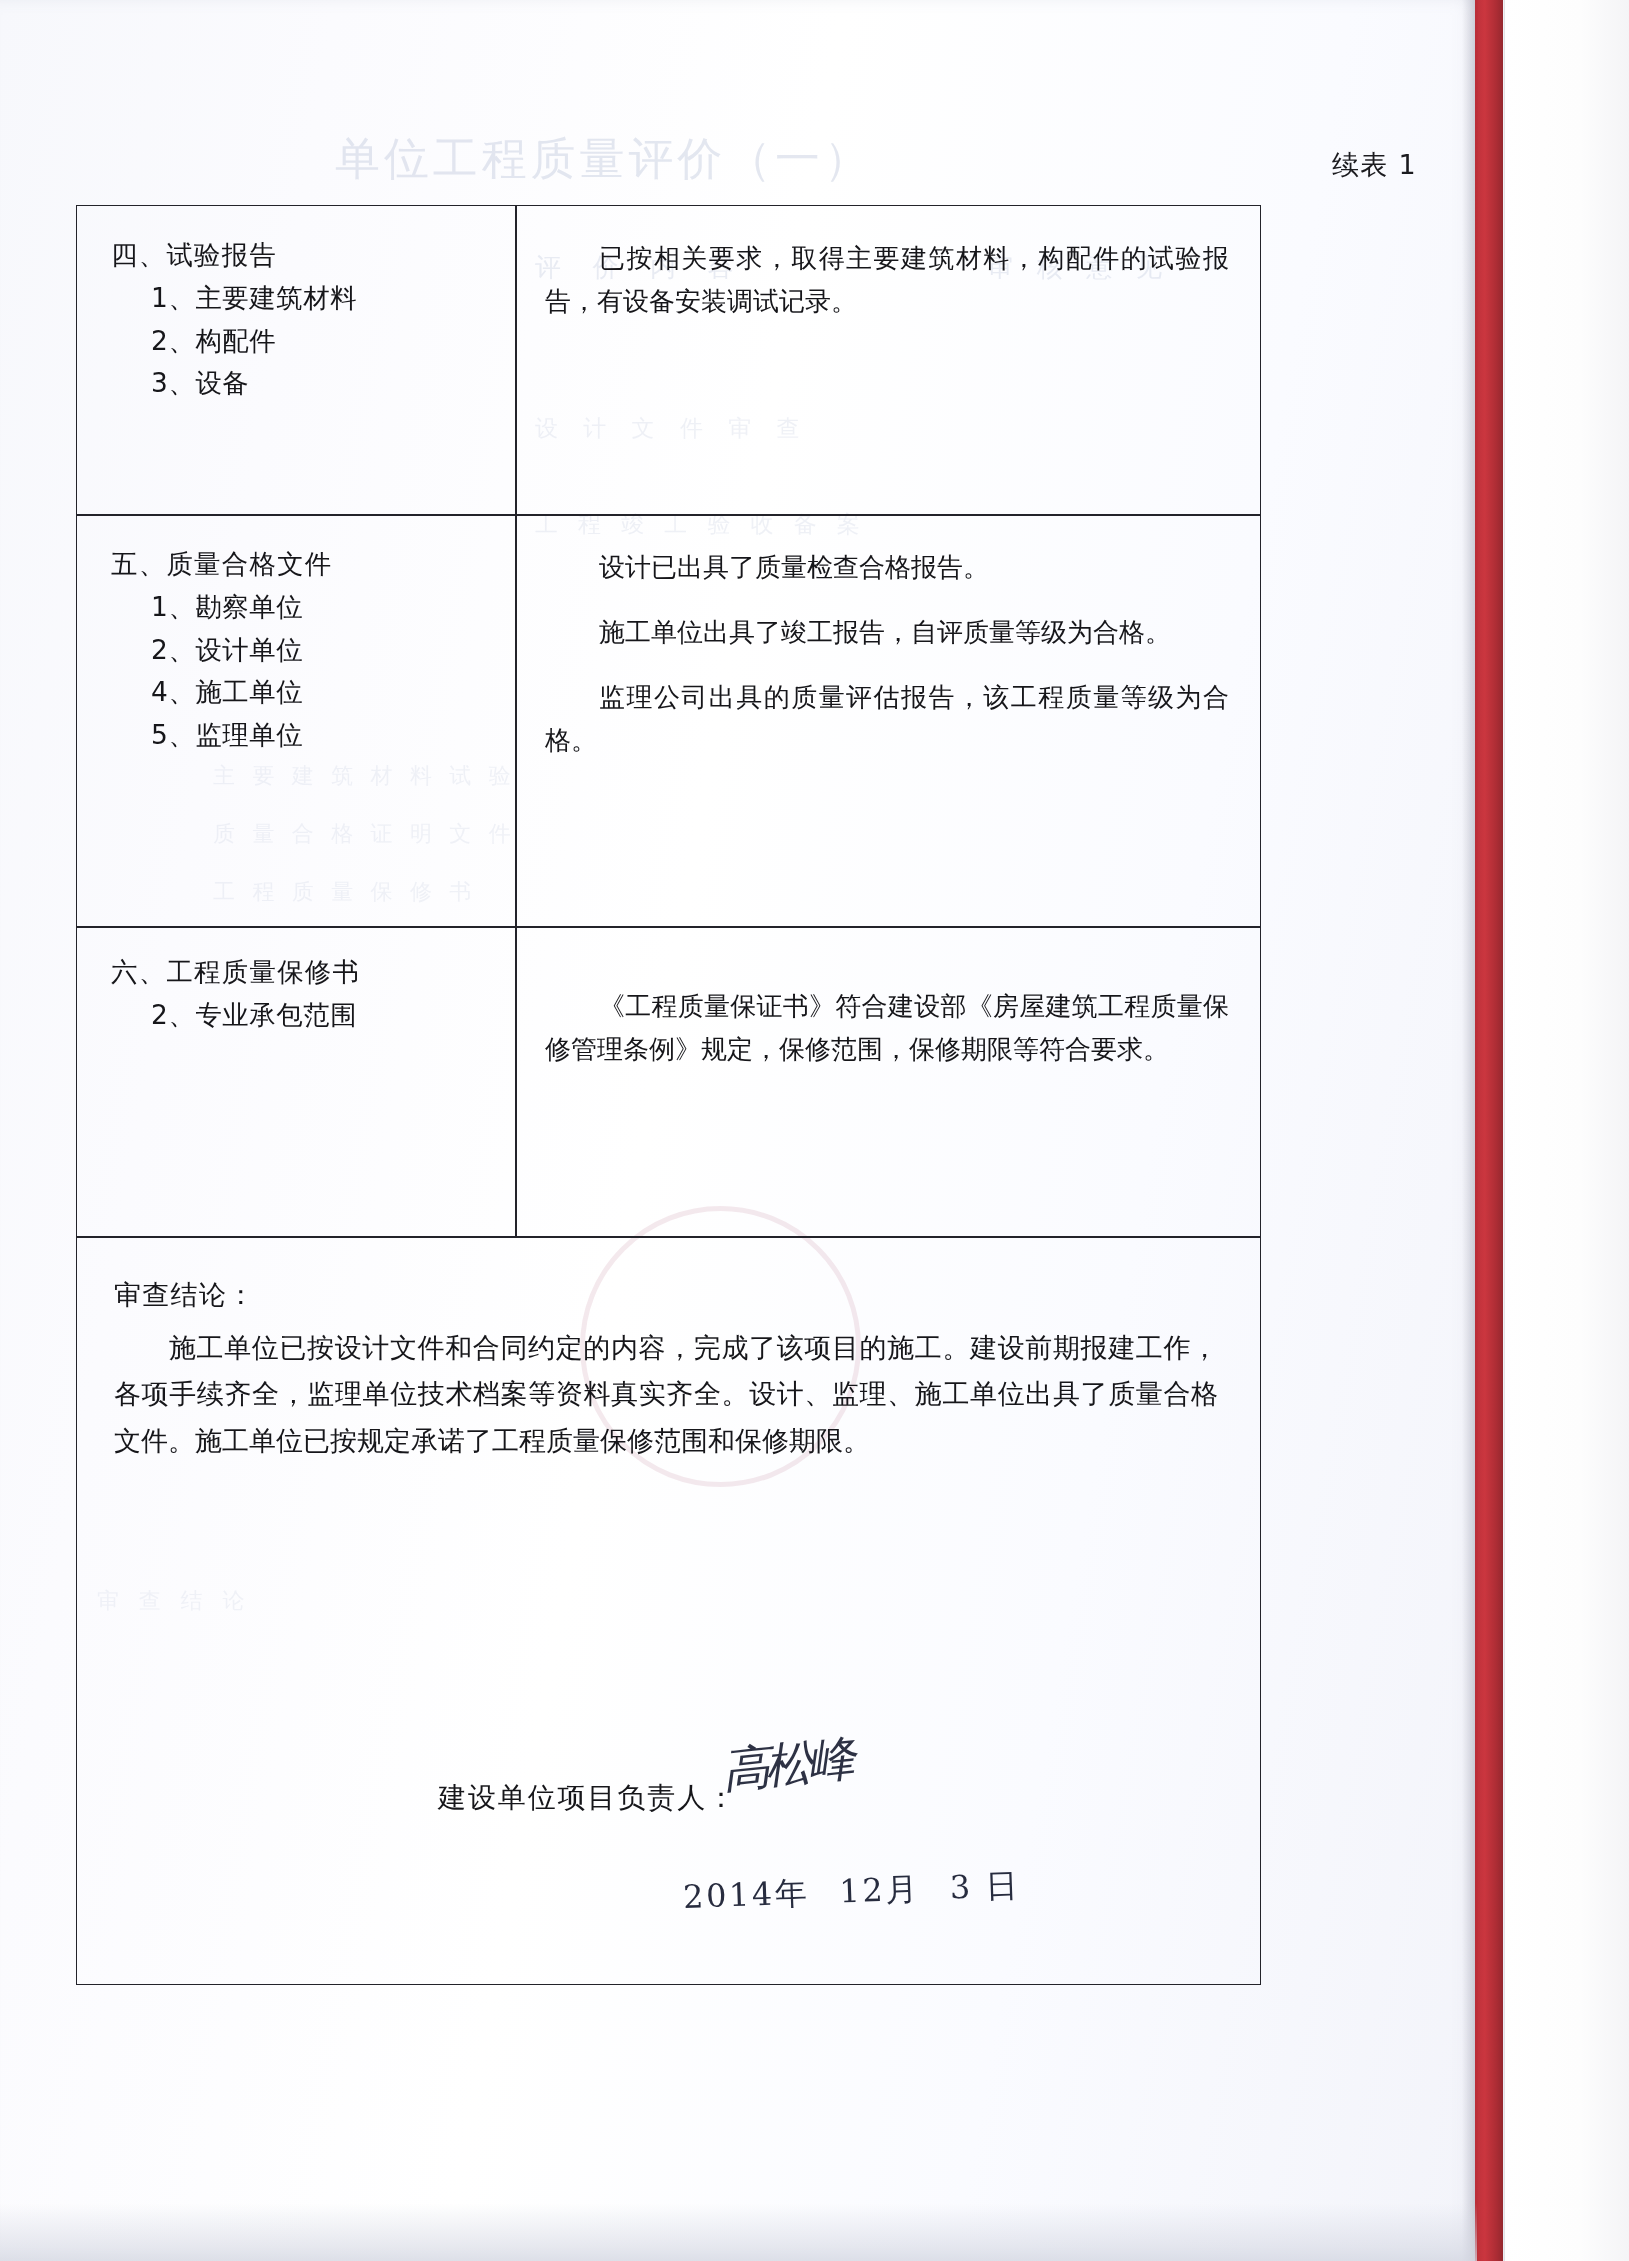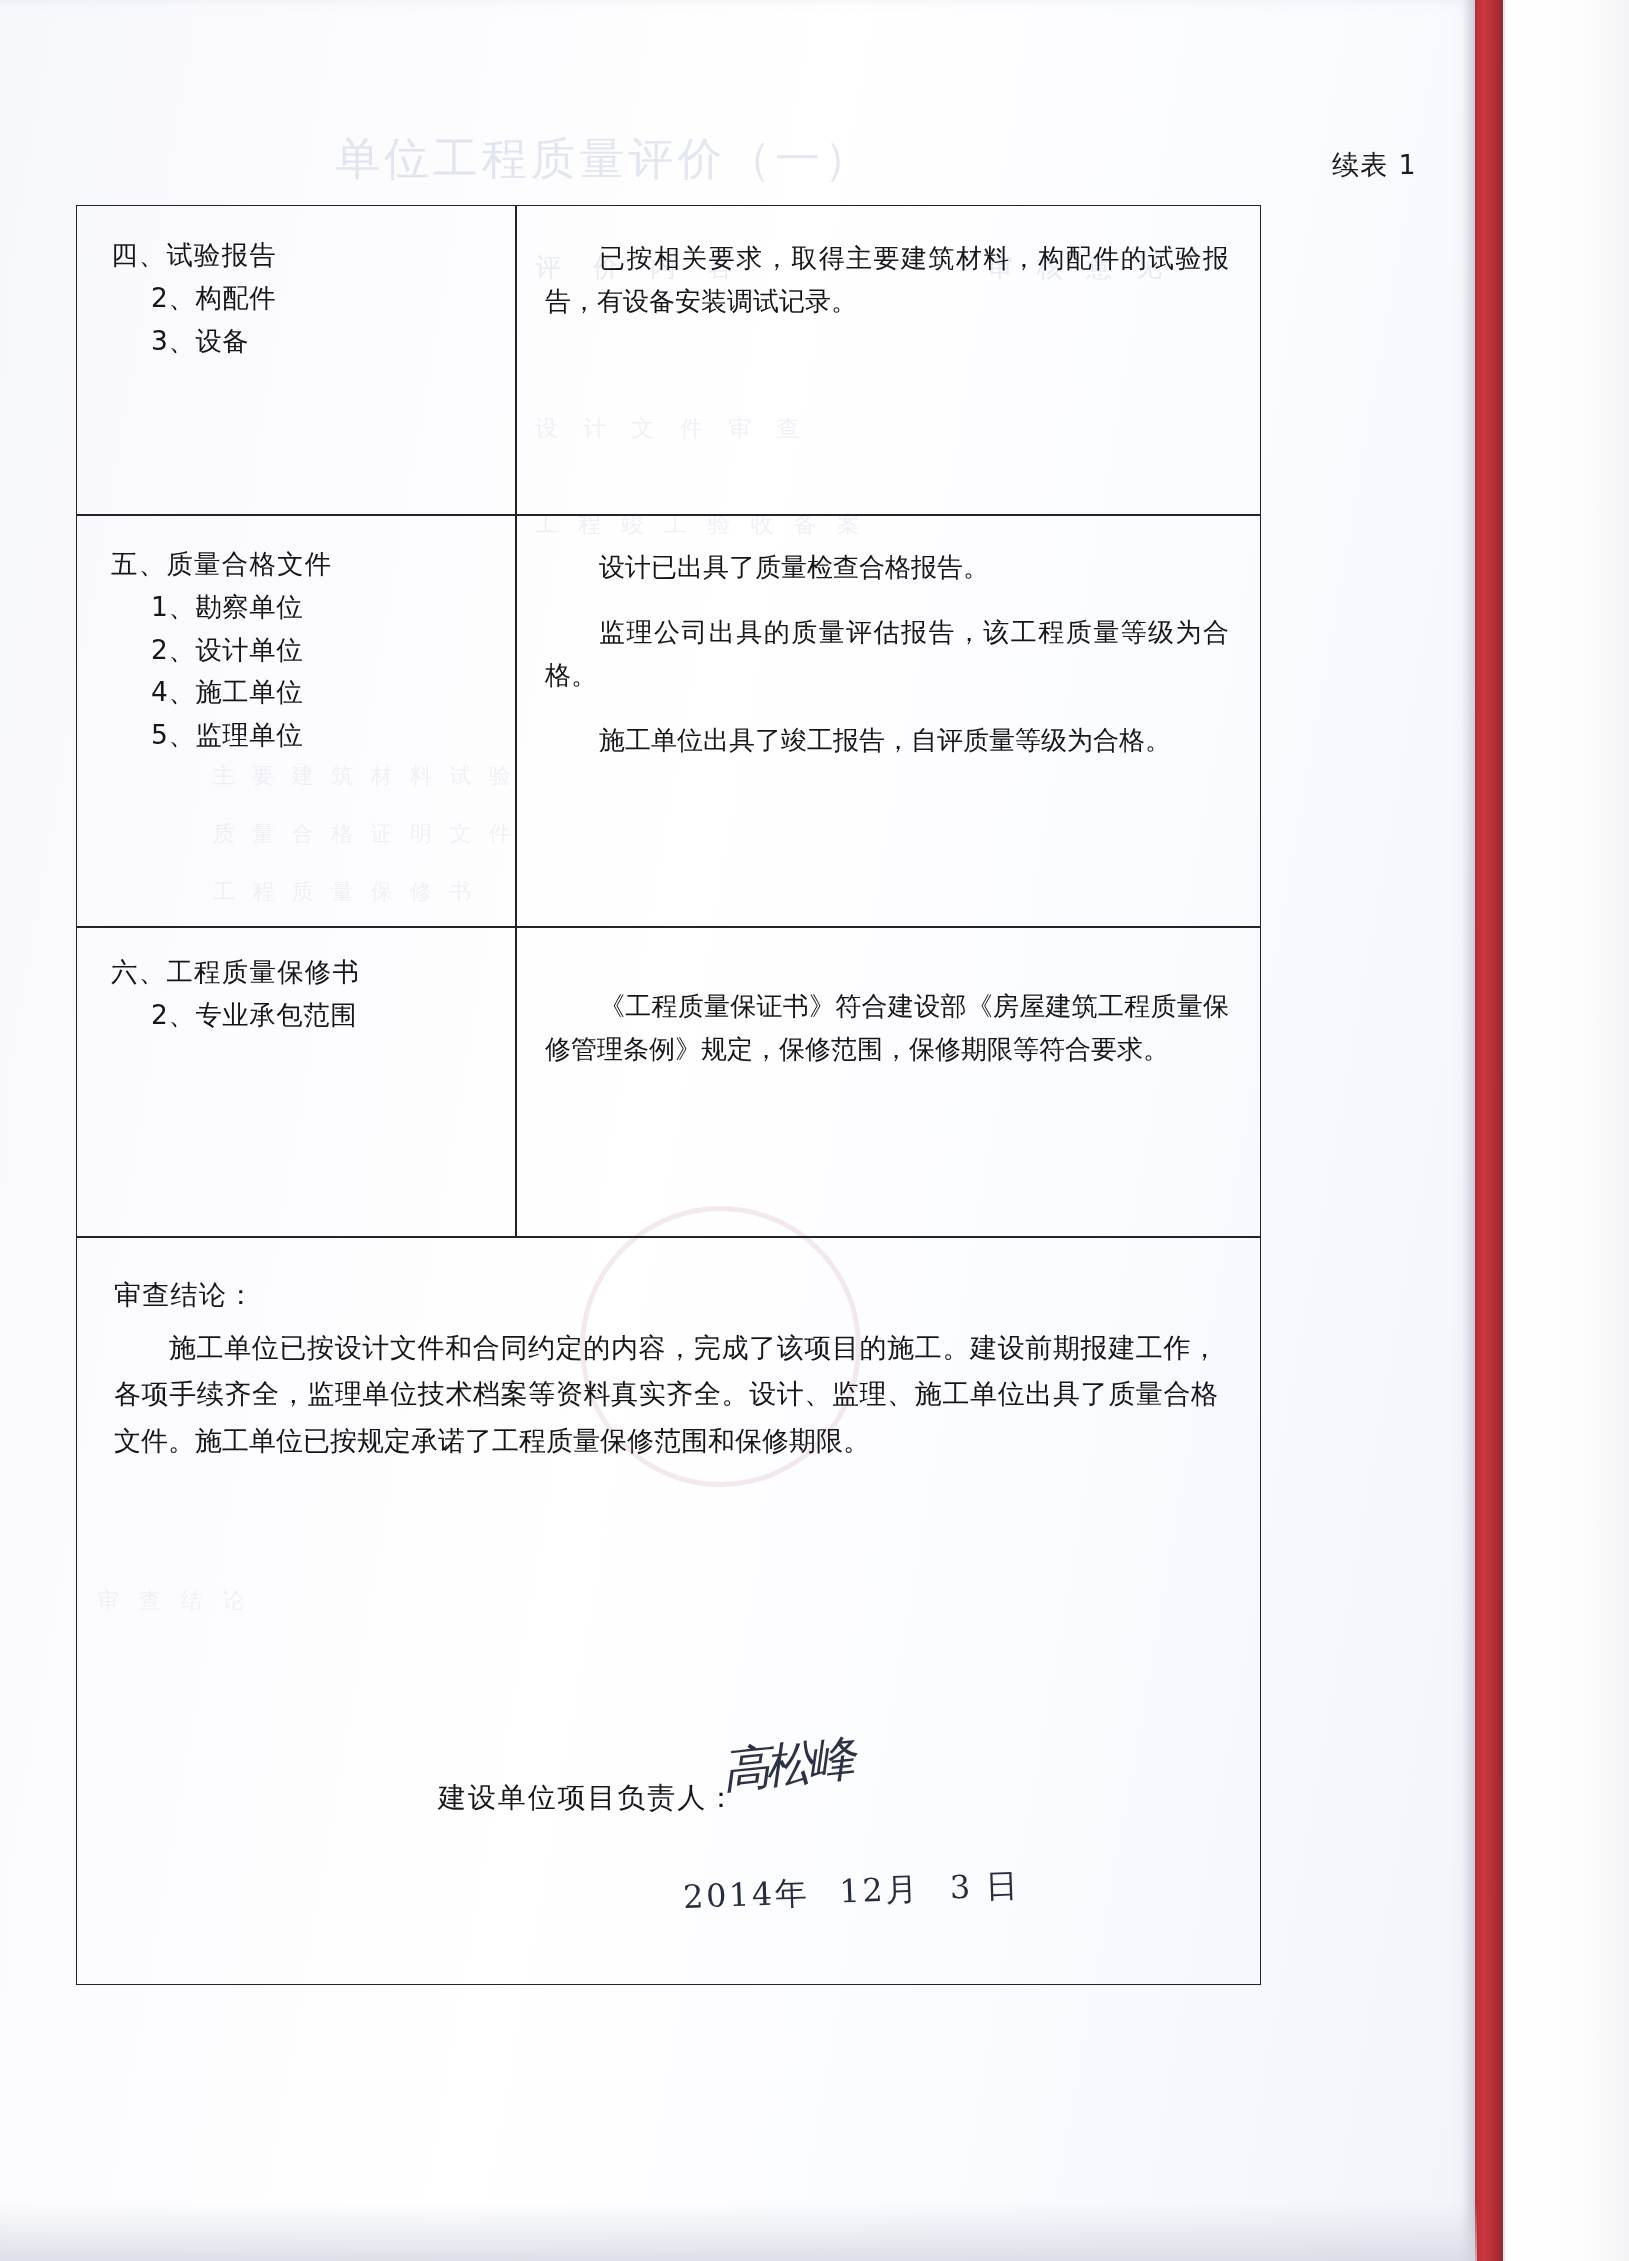--- a/index.html
+++ b/index.html
@@ -141,38 +141,39 @@
   <div class="tbl">
 
     <div class="hline" style="top:308px;"></div>
     <div class="hline" style="top:720px;"></div>
     <div class="hline" style="top:1030px;"></div>
 
     <div class="vline" style="left:438px;height:1030px;"></div>
 
     <div class="cell-left" style="top:0;height:308px;">
       <div class="head">四、试验报告</div>
+      <div class="sub">1、主要建筑材料</div>
       <div class="sub">2、构配件</div>
       <div class="sub">3、设备</div>
     </div>
     <div class="cell-right" style="top:0;height:308px;">
       <p>已按相关要求，取得主要建筑材料，构配件的试验报告，有设备安装调试记录。</p>
     </div>
 
     <div class="cell-left" style="top:309px;height:411px;">
       <div class="head">五、质量合格文件</div>
       <div class="sub">1、勘察单位</div>
       <div class="sub">2、设计单位</div>
       <div class="sub">4、施工单位</div>
       <div class="sub">5、监理单位</div>
     </div>
     <div class="cell-right" style="top:309px;height:303px;">
       <p>设计已出具了质量检查合格报告。</p>
+      <p>施工单位出具了竣工报告，自评质量等级为合格。</p>
       <p>监理公司出具的质量评估报告，该工程质量等级为合格。</p>
-      <p>施工单位出具了竣工报告，自评质量等级为合格。</p>
     </div>
 
     <div class="cell-left" style="top:722px;height:384px;padding-top:23px;">
       <div class="head">六、工程质量保修书</div>
       <div class="sub">2、专业承包范围</div>
     </div>
     <div class="cell-right" style="top:722px;height:308px;padding-top:57px;">
       <p>《工程质量保证书》符合建设部《房屋建筑工程质量保修管理条例》规定，保修范围，保修期限等符合要求。</p>
     </div>
 

